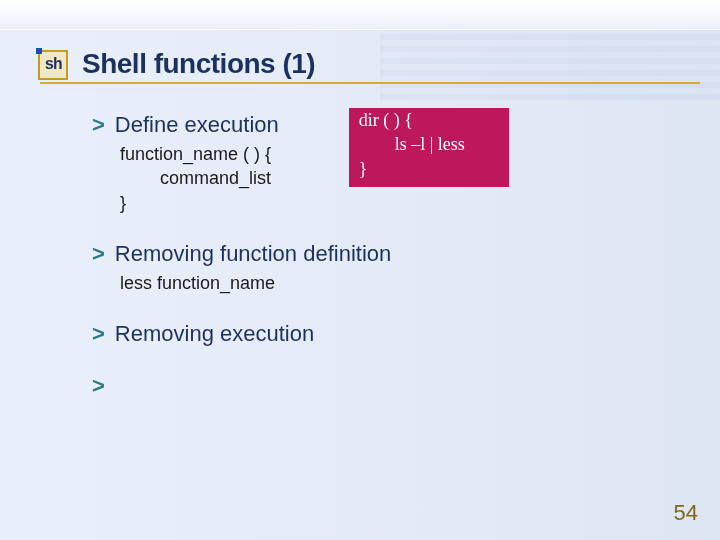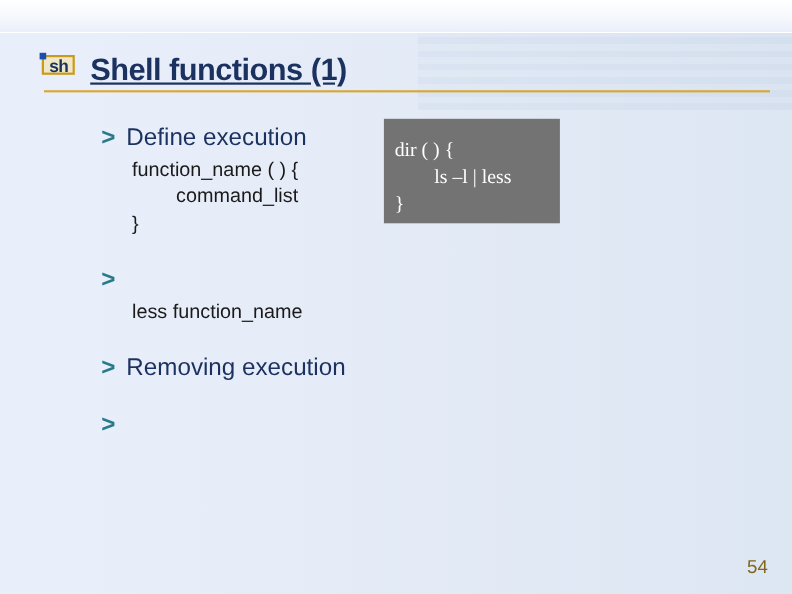--- a/index.html
+++ b/index.html
@@ -25,39 +25,38 @@
     background:
       repeating-linear-gradient(0deg, rgba(60,95,160,0.10) 0px, rgba(60,95,160,0.10) 6px, rgba(60,95,160,0.03) 6px, rgba(60,95,160,0.03) 12px);
     opacity: 0.5;
     pointer-events: none;
   }
   .title-underline {
     position: absolute; top: 82px; left: 40px; right: 20px; height: 2px;
     background: #d7a93a;
   }
   .sh-icon {
-    position: absolute; top: 50px; left: 38px; width: 30px; height: 18px;
+    position: absolute; top: 50px; left: 38px; width: 30px; height: 30px;
     border: 2px solid #c99a22;
     background: #eee8c4;
-    display: flex; align-items: flex-start; justify-content: center;
+    display: flex; align-items: center; justify-content: center;
   }
   .sh-icon span {
     font-family: "Courier New", monospace; font-weight: bold; font-size: 16px; color: #1b315f;
     letter-spacing: -1px;
   }
   .sh-icon::before {
     content: ""; position: absolute; top: -4px; left: -4px; width: 6px; height: 6px;
     background: #1b4fae;
   }
   h1.slide-title {
     position: absolute; top: 48px; left: 82px;
     font-family: Verdana, Arial, sans-serif;
     font-weight: 700; font-size: 28px; color: #1b315f;
     letter-spacing: -0.5px;
-    text-decoration: underline;
   }
 
   .content {
     position: absolute; top: 112px; left: 92px; right: 30px;
   }
 
   .bullet {
     margin-bottom: 26px;
     position: relative;
   }
@@ -72,32 +71,32 @@
     font-family: Liberation Sans, sans-serif;
     font-size: 18px; color: #1a1a1a; line-height: 1.35;
     margin-left: 28px; margin-top: 4px;
     white-space: pre;
   }
 
   .define-row {
     display: flex; align-items: flex-start; gap: 70px;
   }
   .code-box {
-    background: #737373; color: #fff;
+    background: #be185d; color: #fff;
     font-family: "Times New Roman", Times, serif;
     font-size: 18px; line-height: 1.35;
-    padding: 16px 10px 6px 10px;
+    padding: 0 10px 6px 10px;
     margin-top: -4px;
     min-width: 160px;
     white-space: pre;
   }
 
   .page-num {
     position: absolute; right: 22px; bottom: 14px;
-    font-size: 17px; color: #826617;
+    font-size: 22px; color: #826617;
     font-family: Verdana, Arial, sans-serif;
   }
 </style>
 </head>
 <body>
 
 <div class="top-strip"></div>
 <div class="title-band"></div>
 <div class="subtle-pattern"></div>
 
@@ -123,20 +122,21 @@
       </div>
       <div class="code-box">dir ( ) {
         ls –l | less
 }</div>
     </div>
   </div>
 
   <div class="bullet">
     <div class="bullet-head">
       <span class="chev">&gt;</span>
+      <span>Removing function definition</span>
     </div>
     <div class="sub">less function_name</div>
   </div>
 
   <div class="bullet">
     <div class="bullet-head">
       <span class="chev">&gt;</span>
       <span>Removing execution</span>
     </div>
   </div>

